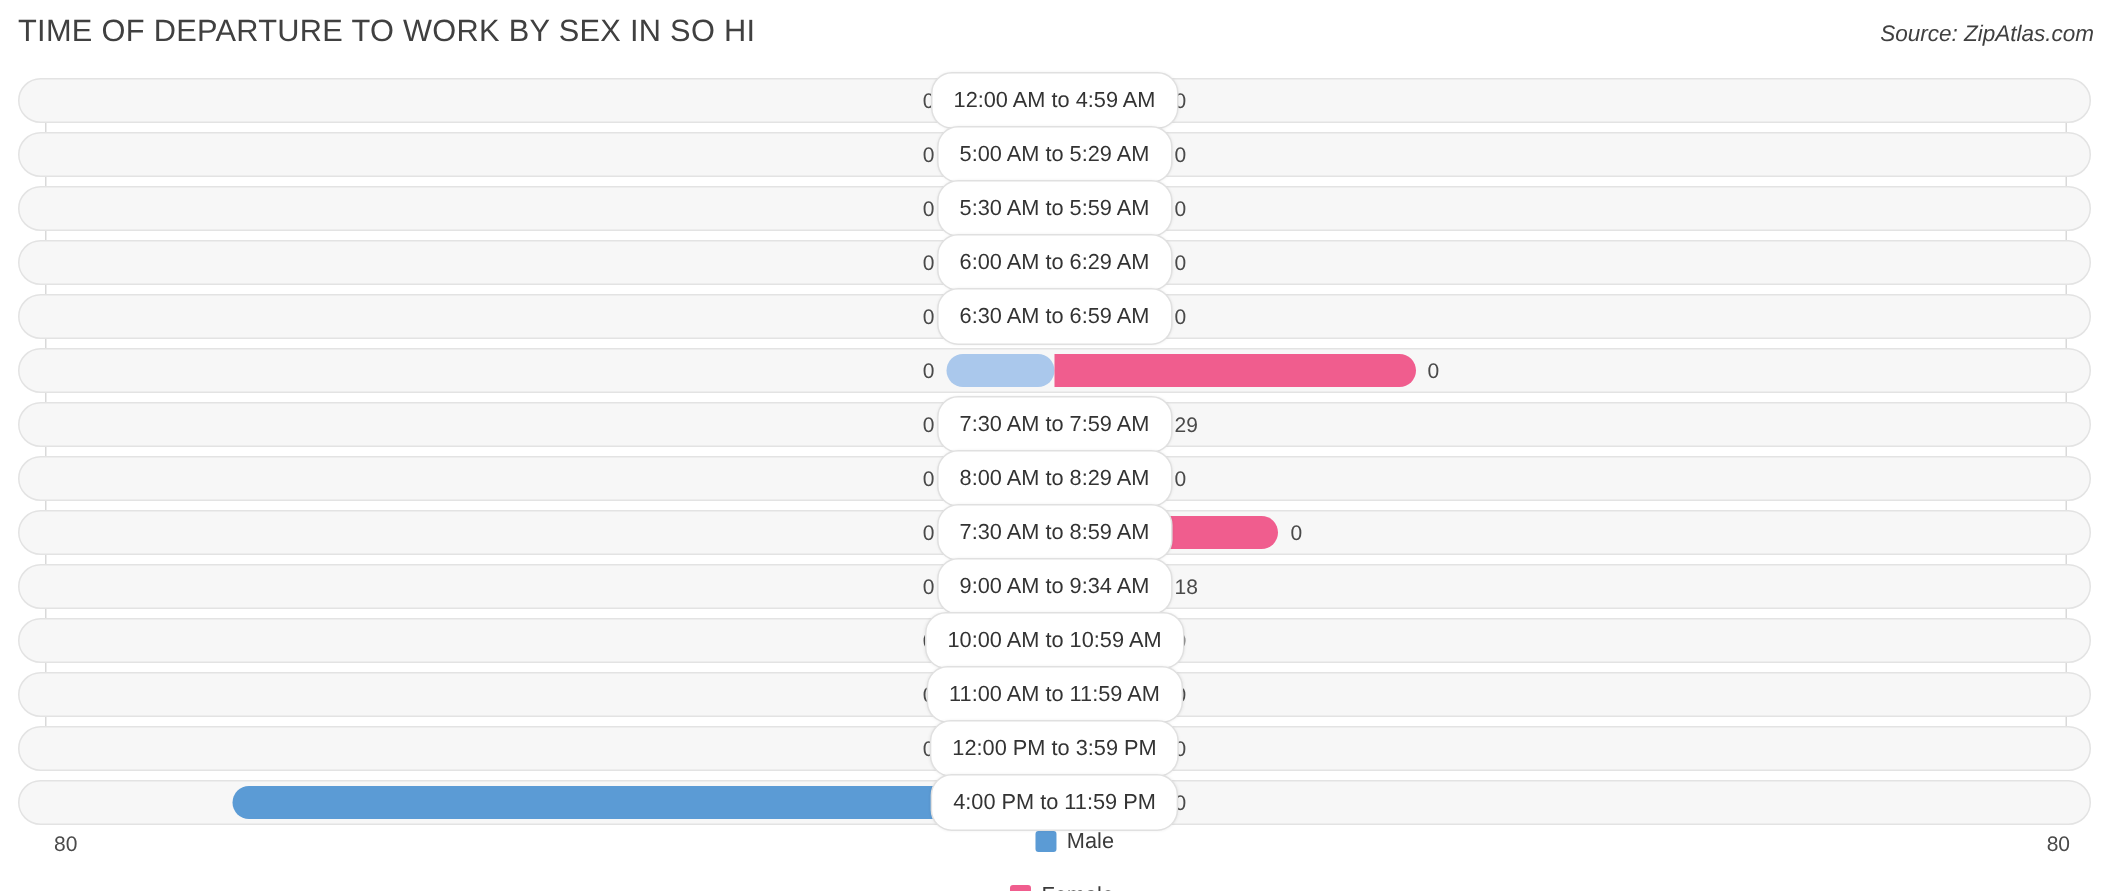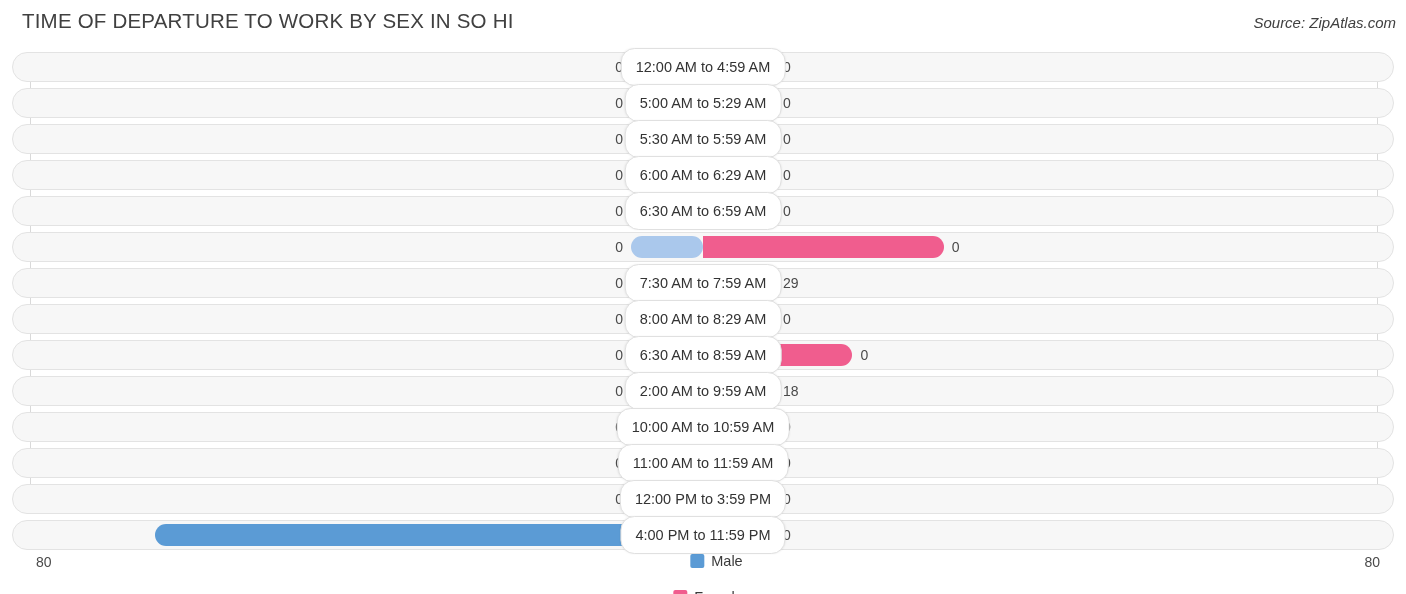--- a/index.html
+++ b/index.html
@@ -7,21 +7,21 @@
     width:1406px;height:594px;
     background:#ffffff;
     font-family:"Liberation Sans", sans-serif;
     color:#3a3a3a;
     overflow:hidden;
   }
   .page{position:relative;width:1406px;height:594px;}
 
   
   .title{
-    position:absolute;left:22px;top:9px;
+    position:absolute;left:12px;top:9px;
     font-size:20.5px;letter-spacing:.2px;
     color:#404040;white-space:nowrap;
   }
   .source{
     position:absolute;right:10px;top:14px;
     font-size:15px;font-style:italic;color:#404040;
     white-space:nowrap;
   }
 
   
@@ -189,28 +189,28 @@
           <div class="bar female zero" style="width:72px"></div>
           <div class="val male-out" style="right:calc(50% + 80px)">0</div>
           <div class="val female-out" style="left:calc(50% + 80px)">0</div>
           <div class="center-pill">8:00 AM to 8:29 AM</div>
         </div>
         <div class="row">
           <div class="bar male zero" style="width:72px"></div>
           <div class="bar female" style="width:149.4px"></div>
           <div class="val male-out" style="right:calc(50% + 80px)">0</div>
           <div class="val female-out" style="left:calc(50% + 157.4px)">0</div>
-          <div class="center-pill">6:30 AM to 8:59 AM</div>
+          <div class="center-pill">7:30 AM to 8:59 AM</div>
         </div>
         <div class="row">
           <div class="bar male zero" style="width:72px"></div>
           <div class="bar female zero" style="width:72px"></div>
           <div class="val male-out" style="right:calc(50% + 80px)">0</div>
           <div class="val female-out" style="left:calc(50% + 80px)">18</div>
-          <div class="center-pill">2:00 AM to 9:59 AM</div>
+          <div class="center-pill">9:00 AM to 9:34 AM</div>
         </div>
         <div class="row">
           <div class="bar male zero" style="width:72px"></div>
           <div class="bar female zero" style="width:72px"></div>
           <div class="val male-out" style="right:calc(50% + 80px)">0</div>
           <div class="val female-out" style="left:calc(50% + 80px)">0</div>
           <div class="center-pill">10:00 AM to 10:59 AM</div>
         </div>
         <div class="row">
           <div class="bar male zero" style="width:72px"></div>

